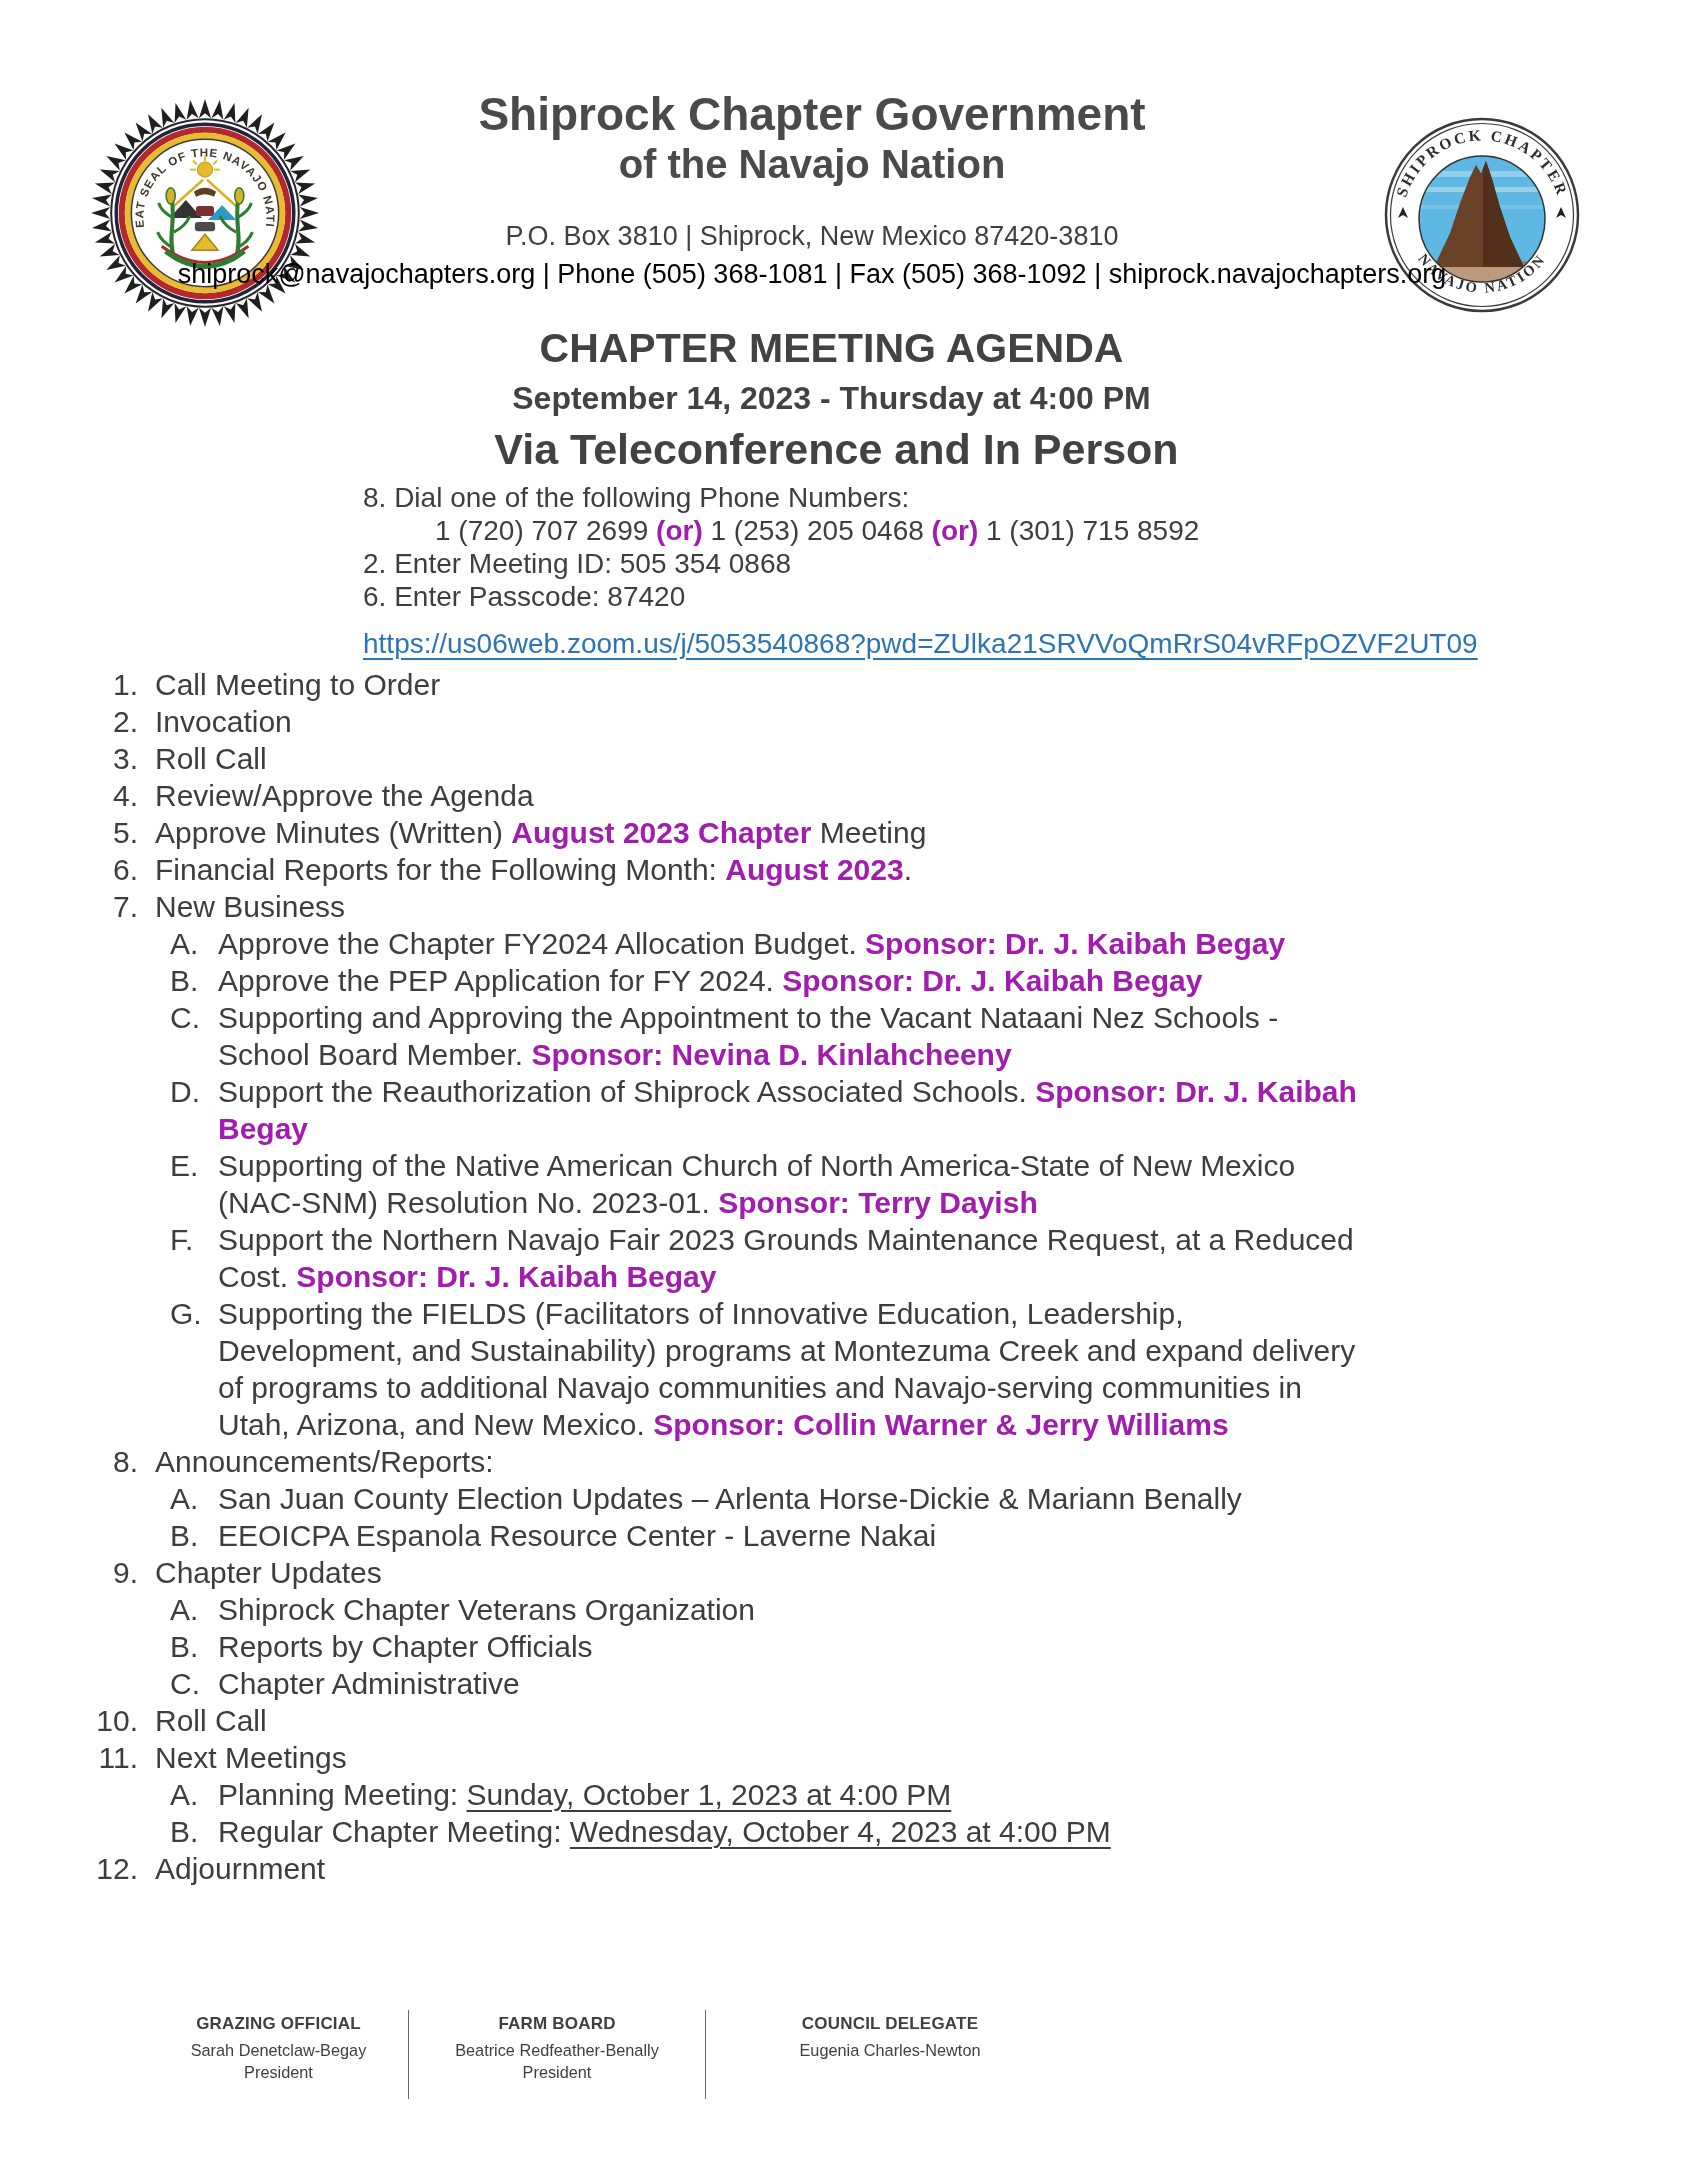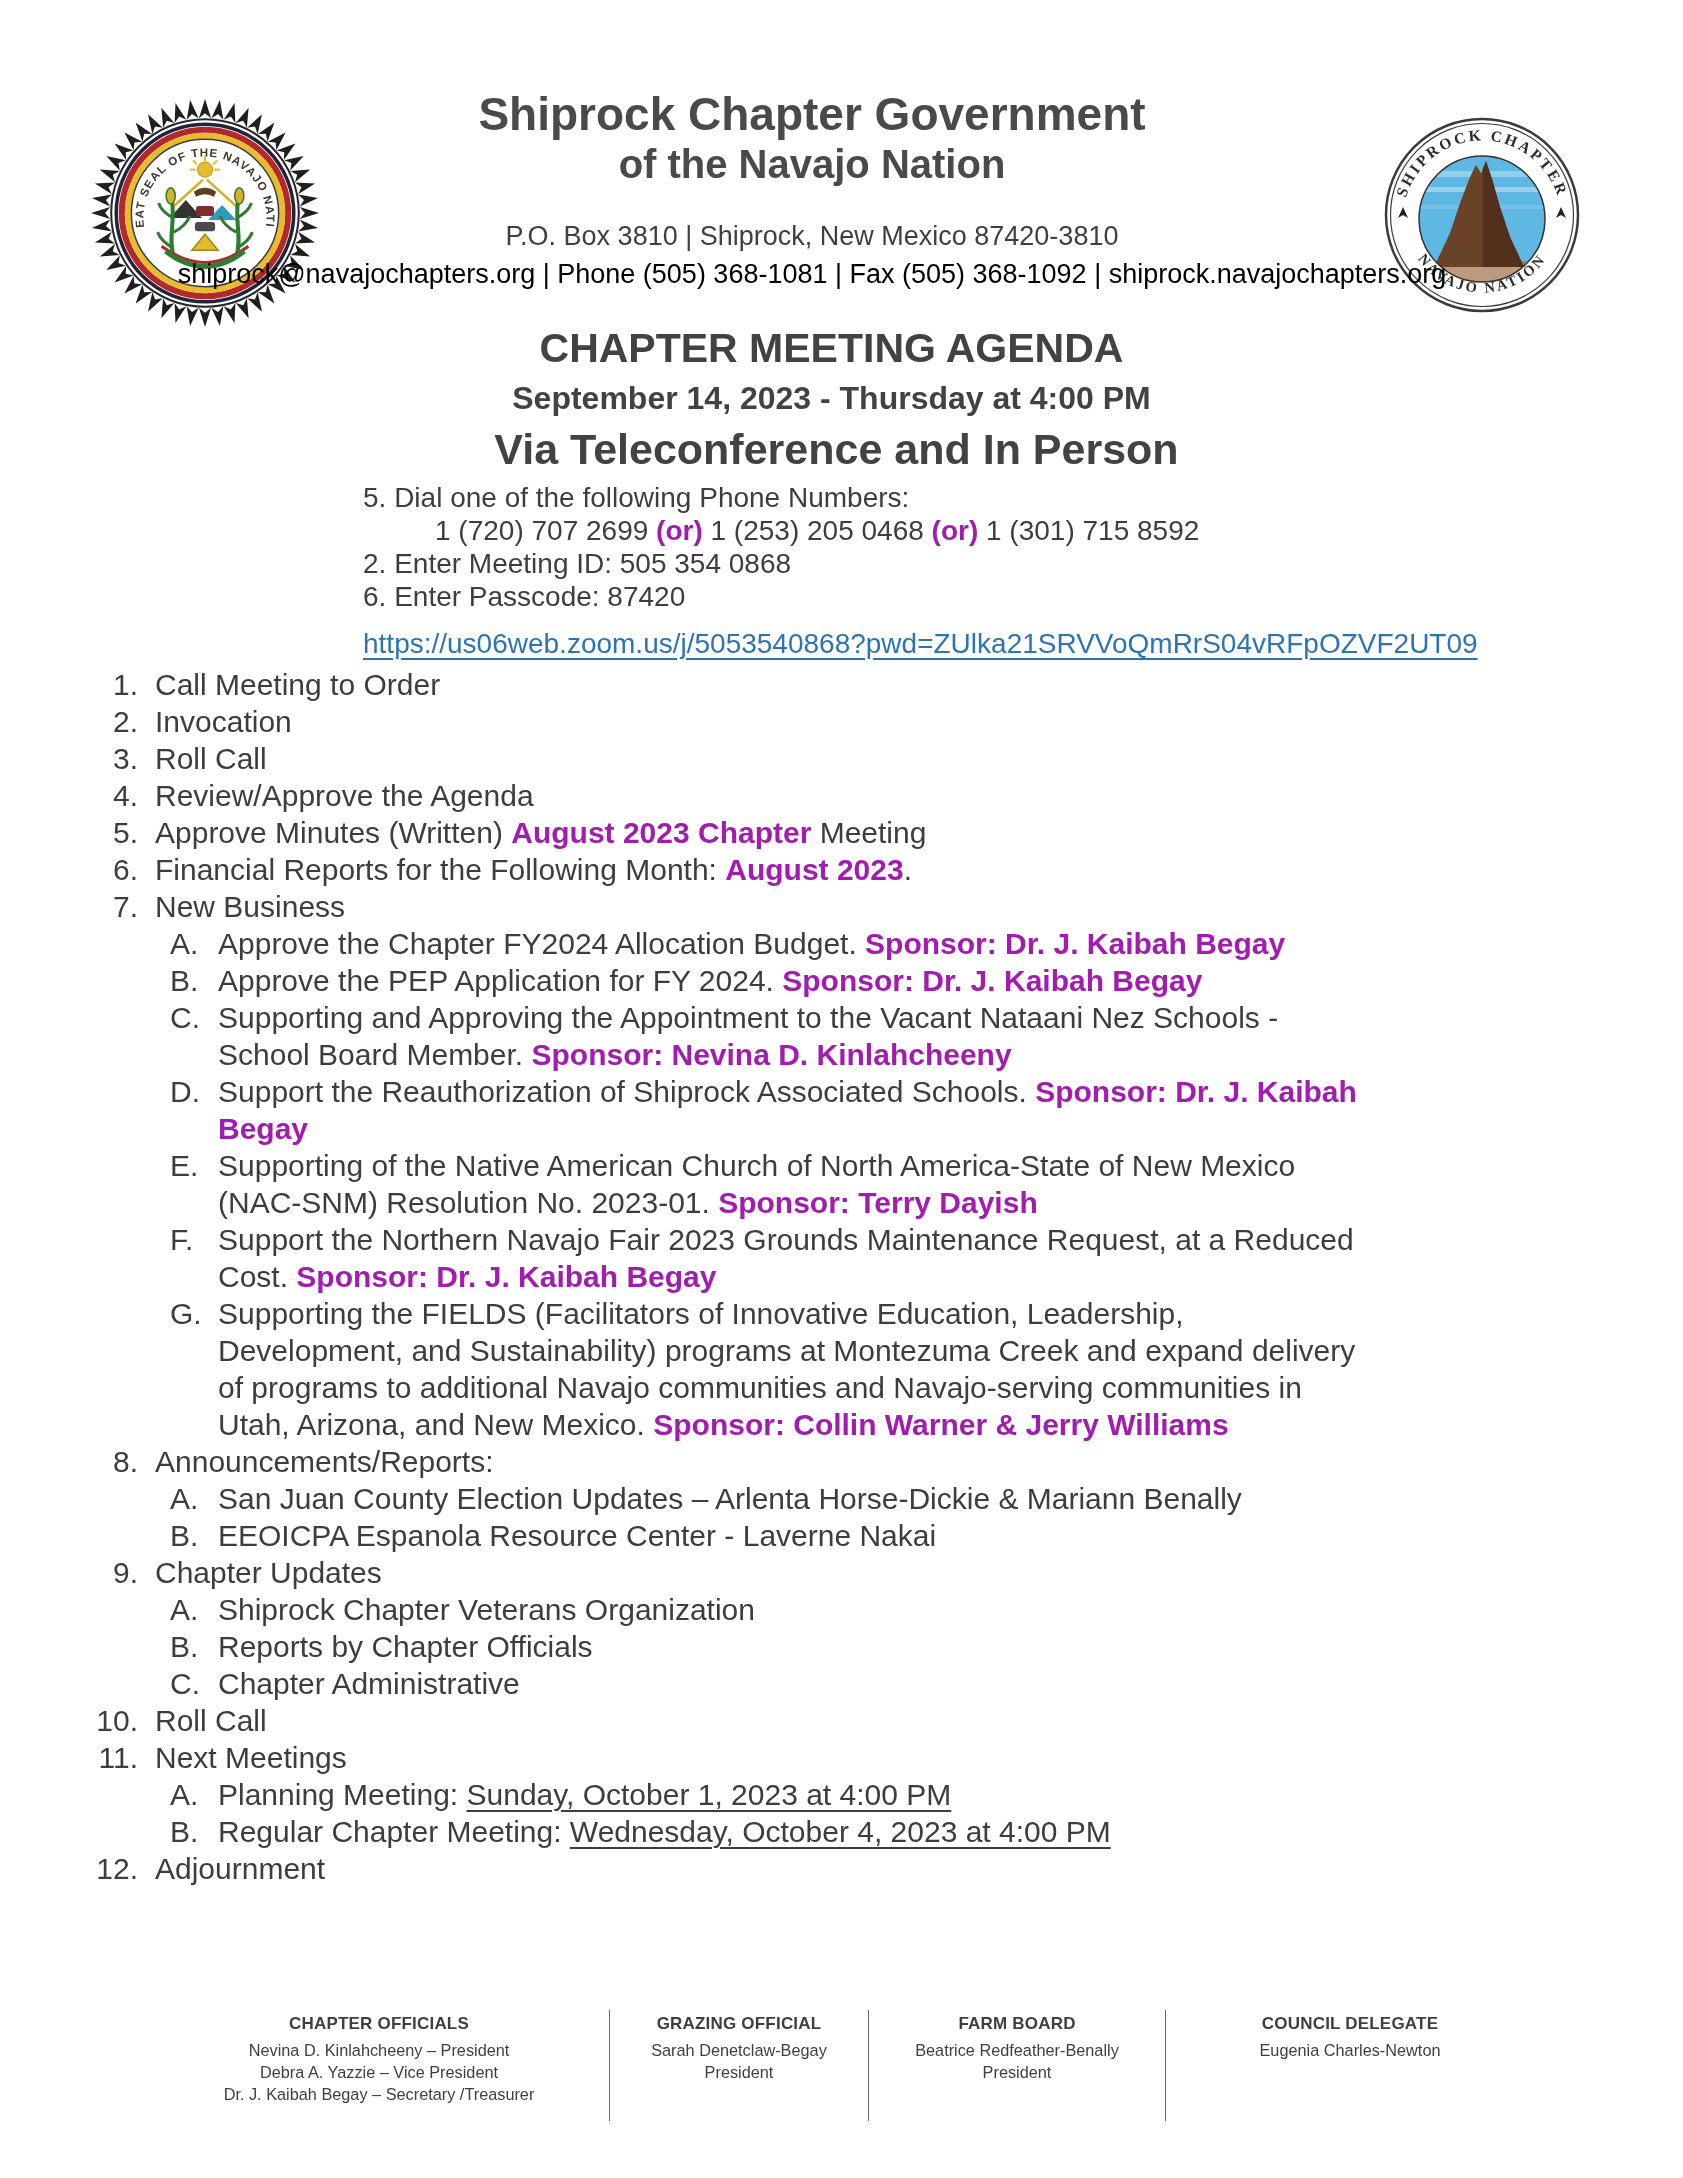--- a/index.html
+++ b/index.html
@@ -193,21 +193,21 @@
     <div class="org-contact">shiprock@navajochapters.org | Phone (505) 368-1081 | Fax (505) 368-1092 | shiprock.navajochapters.org</div>
   </div>
 
   <div class="meeting-head">
     <div class="mh1">CHAPTER MEETING AGENDA</div>
     <div class="mh2">September 14, 2023 - Thursday at 4:00 PM</div>
     <div class="mh3">Via Teleconference and In Person</div>
   </div>
 
   <div class="teleconf">
-    <div>5. Dial one of the following Phone Numbers:</div>
+    <div>8. Dial one of the following Phone Numbers:</div>
     <div class="tc-indent"><span class="seg">1 (720) 707 2699 </span><span class="seg b">(or)</span><span class="seg"> 1 (253) 205 0468 </span><span class="seg b">(or)</span><span class="seg"> 1 (301) 715 8592</span></div>
     <div>2. Enter Meeting ID: 505 354 0868</div>
     <div>6. Enter Passcode: 87420</div>
     <a class="tc-link" href="#">https://us06web.zoom.us/j/5053540868?pwd=ZUlka21SRVVoQmRrS04vRFpOZVF2UT09</a>
   </div>
 
   <div class="agenda">
       <div class="a-row">
         <span class="a-num">1.</span>
         <div class="a-text"><span class="seg">Call Meeting to Order</span></div>
@@ -308,26 +308,20 @@
         <span class="a-letter">B.</span>
         <div class="a-text"><span class="seg">Regular Chapter Meeting: </span><span class="seg u">Wednesday, October 4, 2023 at 4:00 PM</span></div>
       </div>
       <div class="a-row">
         <span class="a-num">12.</span>
         <div class="a-text"><span class="seg">Adjournment</span></div>
       </div>
     </div>
 
   <div class="footer">
-      <div class="f-col" style="width: 460px;">
-        <div class="f-title">CHAPTER OFFICIALS</div>
-        <div class="f-line">Nevina D. Kinlahcheeny – President</div>
-        <div class="f-line">Debra A. Yazzie – Vice President</div>
-        <div class="f-line">Dr. J. Kaibah Begay – Secretary /Treasurer</div>
-      </div>
       <div class="f-col" style="width: 259px;">
         <div class="f-title">GRAZING OFFICIAL</div>
         <div class="f-line">Sarah Denetclaw-Begay</div>
         <div class="f-line">President</div>
       </div>
       <div class="f-col" style="width: 297px;">
         <div class="f-title">FARM BOARD</div>
         <div class="f-line">Beatrice Redfeather-Benally</div>
         <div class="f-line">President</div>
       </div>

